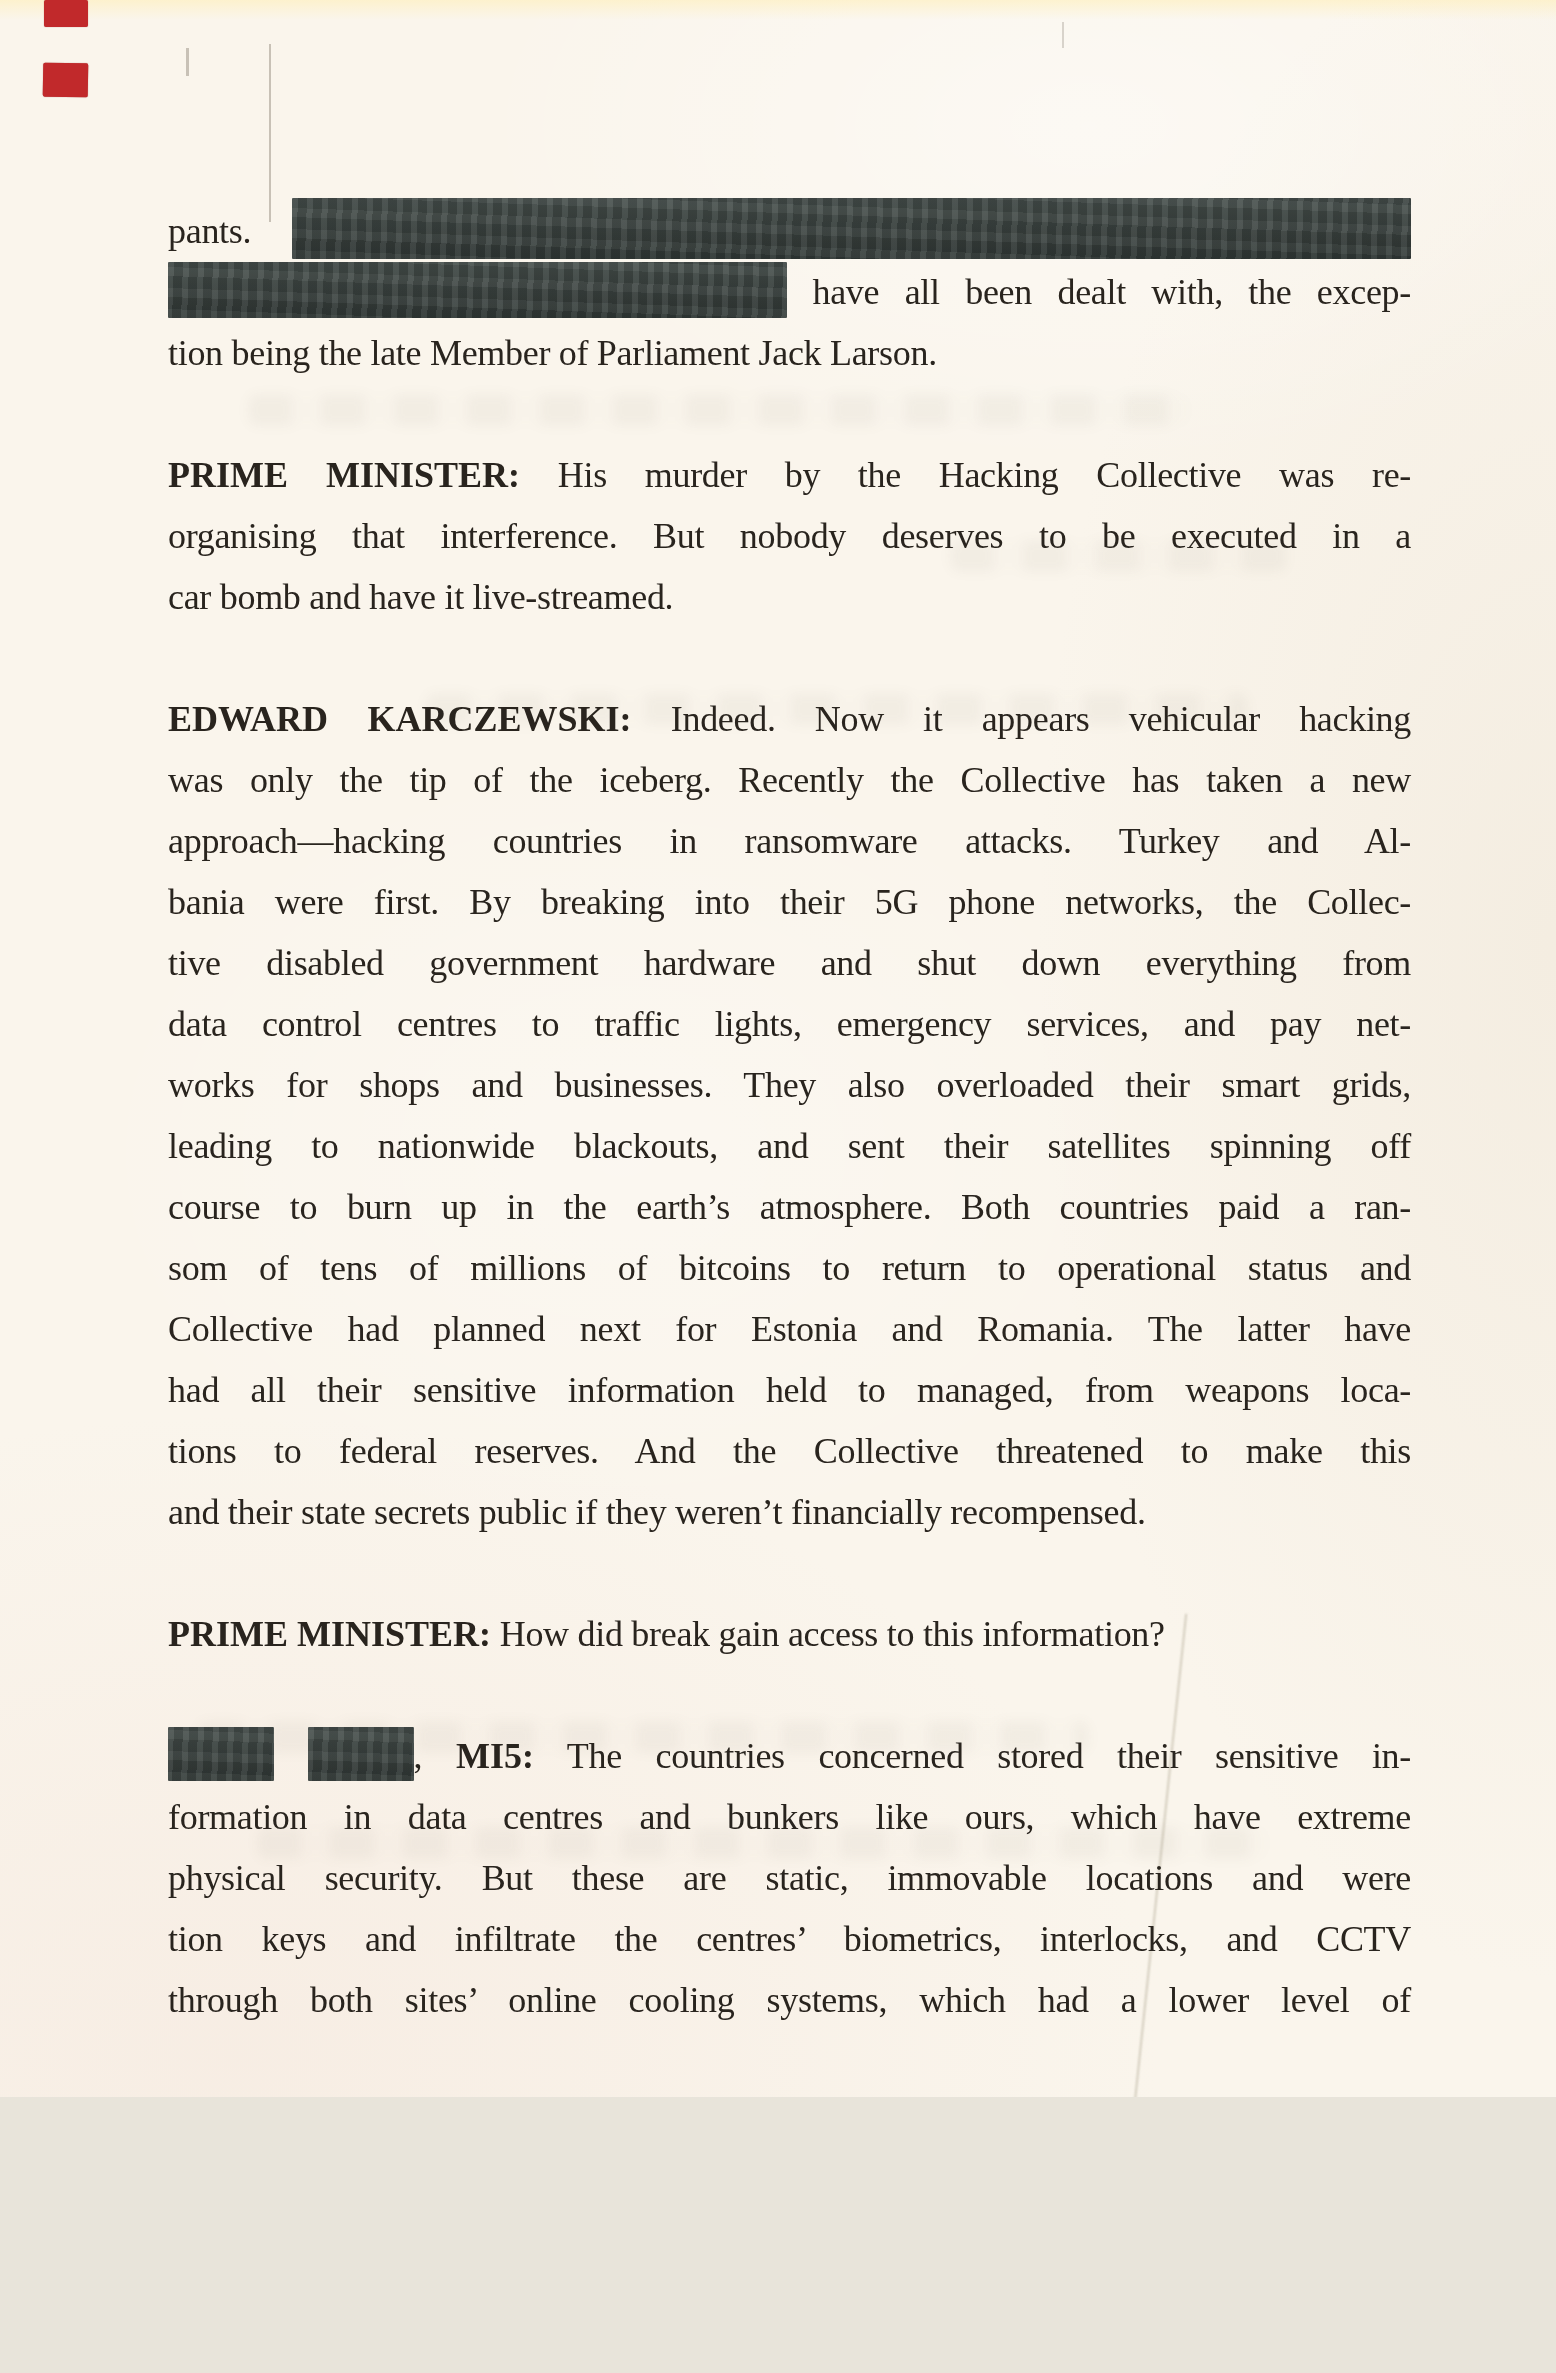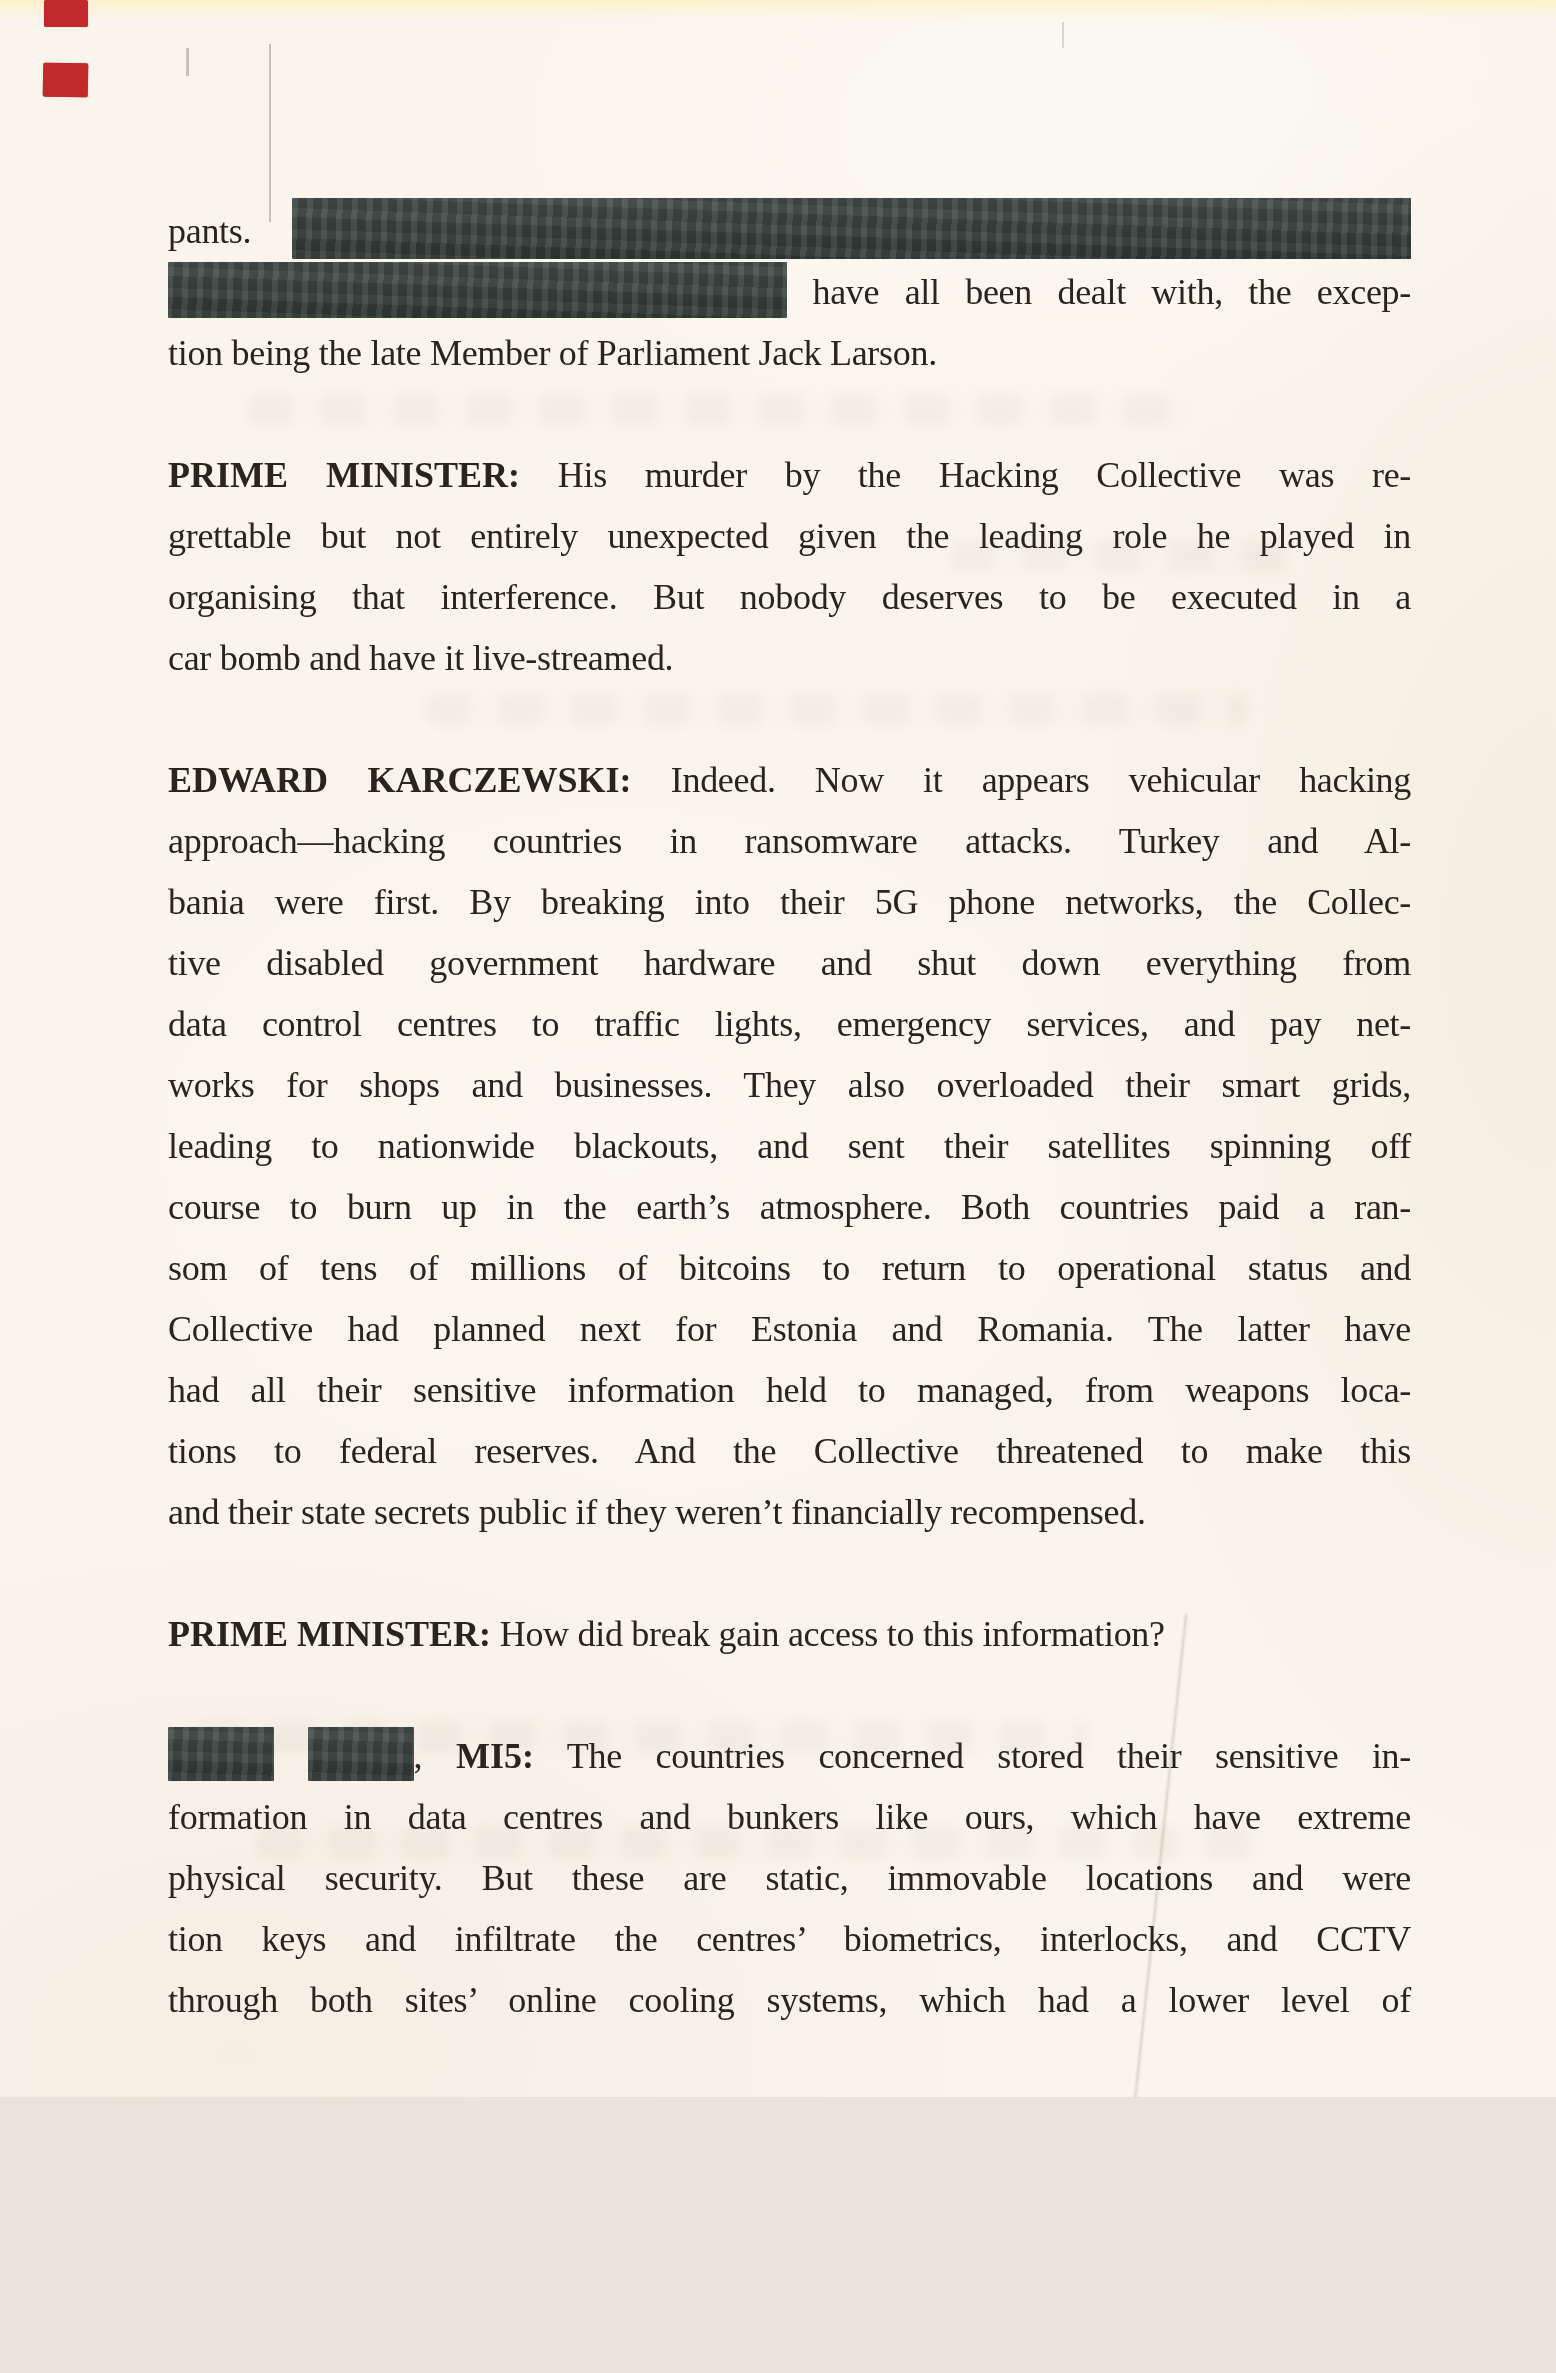--- a/index.html
+++ b/index.html
@@ -68,26 +68,26 @@
   <div class="artifact ghost" style="left:297px;top:2267px;width:614px;opacity:.25;"></div>
 
   <div class="text-block">
       <div class="paragraph">
         <div class="line justify"><span>pants. </span><span class="redact" style="width: 1119px; height: 61px; vertical-align: -16px;"></span></div>
         <div class="line justify"><span class="redact" style="width: 619px; height: 56px; vertical-align: -14px;"></span><span> have all been dealt with, the excep-</span></div>
         <div class="line"><span>tion being the late Member of Parliament Jack Larson.</span></div>
       </div>
       <div class="paragraph">
         <div class="line justify"><strong class="speaker">PRIME MINISTER:</strong><span> His murder by the Hacking Collective was re-</span></div>
-        <div class="line justify"><span>grettable but not entirely unexpected given the leading role he played in</span></div>
         <div class="line justify"><span>organising that interference. But nobody deserves to be executed in a</span></div>
         <div class="line"><span>car bomb and have it live-streamed.</span></div>
       </div>
       <div class="paragraph">
         <div class="line justify"><strong class="speaker">EDWARD KARCZEWSKI:</strong><span> Indeed. Now it appears vehicular hacking</span></div>
+        <div class="line justify"><span>was only the tip of the iceberg. Recently the Collective has taken a new</span></div>
         <div class="line justify"><span>approach—hacking countries in ransomware attacks. Turkey and Al-</span></div>
         <div class="line justify"><span>bania were first. By breaking into their 5G phone networks, the Collec-</span></div>
         <div class="line justify"><span>tive disabled government hardware and shut down everything from</span></div>
         <div class="line justify"><span>data control centres to traffic lights, emergency services, and pay net-</span></div>
         <div class="line justify"><span>works for shops and businesses. They also overloaded their smart grids,</span></div>
         <div class="line justify"><span>leading to nationwide blackouts, and sent their satellites spinning off</span></div>
         <div class="line justify"><span>course to burn up in the earth’s atmosphere. Both countries paid a ran-</span></div>
         <div class="line justify"><span>som of tens of millions of bitcoins to return to operational status and</span></div>
         <div class="line justify"><span>Collective had planned next for Estonia and Romania. The latter have</span></div>
         <div class="line justify"><span>had all their sensitive information held to managed, from weapons loca-</span></div>

